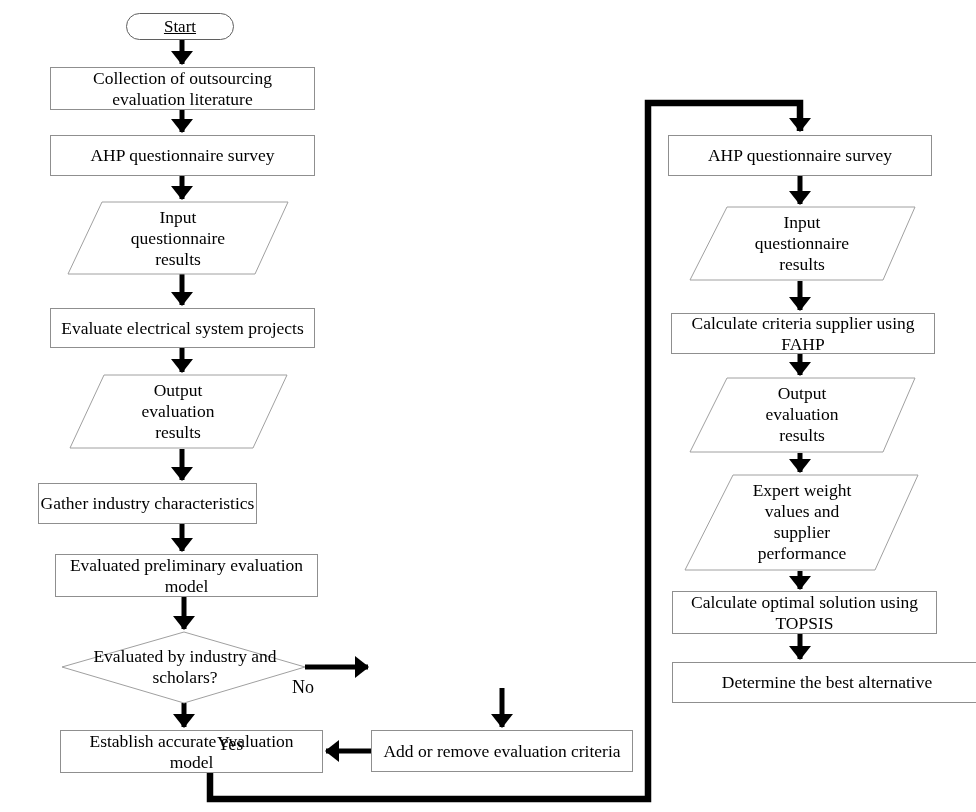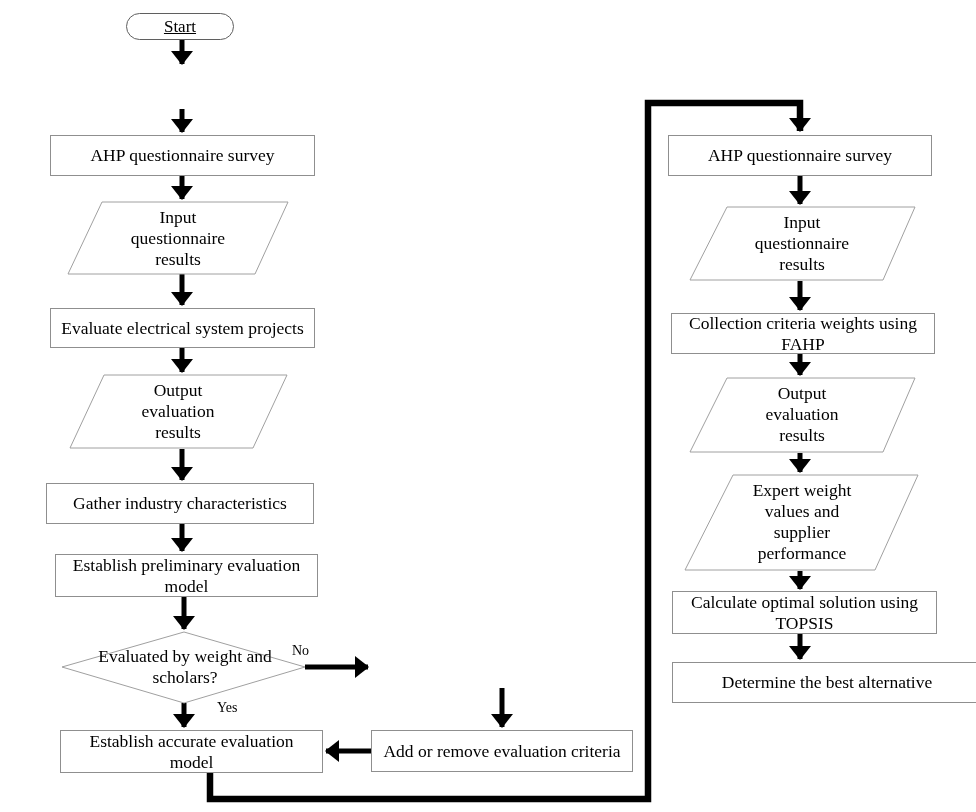--- a/index.html
+++ b/index.html
@@ -5,21 +5,21 @@
   html,body{margin:0;padding:0;background:#fff;}
   .stage{position:relative;width:976px;height:812px;background:#ffffff;overflow:hidden;
          font-family:"Liberation Serif","DejaVu Serif",serif;color:#000;}
   .wires{position:absolute;left:0;top:0;}
   .node{position:absolute;display:flex;align-items:center;justify-content:center;
         text-align:center;font-size:17.5px;line-height:21px;box-sizing:border-box;}
   .rect{border:1px solid #8f8f8f;background:#fff;}
   .oval{border:1.4px solid #5f5f5f;border-radius:14px;background:#fff;font-size:17px;text-decoration:underline;}
   .ghost{background:transparent;border:none;}
   .lbl{white-space:pre-line;}
-  .edge-label{position:absolute;font-size:14px;line-height:18px;}
+  .edge-label{position:absolute;font-size:18px;line-height:18px;margin-top:36px;}
 </style>
 </head>
 <body>
 
 <div class="stage">
 
   <svg class="wires" width="976" height="812" viewBox="0 0 976 812">
     <defs>
       <marker id="ah" markerUnits="userSpaceOnUse" markerWidth="15" markerHeight="23" refX="13" refY="11" orient="auto">
         <path d="M0,0 L14,11 L0,22 Z" fill="#000"></path>
@@ -53,20 +53,24 @@
     <polygon points="62,667 184,632 305,667 184,703" fill="#fff" stroke="#a0a0a0" stroke-width="1"></polygon>
     <polygon points="727,207 915,207 883,280 690,280" fill="#fff" stroke="#a0a0a0" stroke-width="1"></polygon>
     <polygon points="727,378 915,378 883,452 690,452" fill="#fff" stroke="#a0a0a0" stroke-width="1"></polygon>
     <polygon points="733,475 918,475 875,570 685,570" fill="#fff" stroke="#a0a0a0" stroke-width="1"></polygon>
   </svg>
 
   <div class="node oval" style="left:126px;top:13px;width:108px;height:27px">
     <span class="lbl">Start</span>
   </div>
 
+  <div class="node rect" style="left:50px;top:67px;width:265px;height:43px">
+    <span class="lbl">Collection of outsourcing
+evaluation literature</span>
+  </div>
 
   <div class="node rect" style="left:50px;top:135px;width:265px;height:41px">
     <span class="lbl">AHP questionnaire survey</span>
   </div>
 
   <div class="node ghost" style="left:93px;top:205px;width:170px;height:66px">
     <span class="lbl">Input
 questionnaire
 results</span>
   </div>
@@ -74,31 +78,31 @@
   <div class="node rect" style="left:50px;top:308px;width:265px;height:40px">
     <span class="lbl">Evaluate electrical system projects</span>
   </div>
 
   <div class="node ghost" style="left:93px;top:378px;width:170px;height:66px">
     <span class="lbl">Output
 evaluation
 results</span>
   </div>
 
-  <div class="node rect" style="left:46px;top:483px;width:268px;height:41px">
+  <div class="node rect" style="left:38px;top:483px;width:219px;height:41px">
     <span class="lbl">Gather industry characteristics</span>
   </div>
 
   <div class="node rect" style="left:55px;top:554px;width:263px;height:43px">
-    <span class="lbl">Establish preliminary evaluation
+    <span class="lbl">Evaluated preliminary evaluation
 model</span>
   </div>
 
   <div class="node ghost" style="left:90px;top:635px;width:190px;height:64px">
-    <span class="lbl">Evaluated by weight and
+    <span class="lbl">Evaluated by industry and
 scholars?</span>
   </div>
 
   <div class="node rect" style="left:60px;top:730px;width:263px;height:43px">
     <span class="lbl">Establish accurate evaluation
 model</span>
   </div>
 
 
   <div class="node rect" style="left:371px;top:730px;width:262px;height:42px">
@@ -109,21 +113,21 @@
     <span class="lbl">AHP questionnaire survey</span>
   </div>
 
   <div class="node ghost" style="left:722px;top:210px;width:160px;height:66px">
     <span class="lbl">Input
 questionnaire
 results</span>
   </div>
 
   <div class="node rect" style="left:671px;top:313px;width:264px;height:41px">
-    <span class="lbl">Collection criteria weights using
+    <span class="lbl">Calculate criteria supplier using
 FAHP</span>
   </div>
 
   <div class="node ghost" style="left:722px;top:381px;width:160px;height:66px">
     <span class="lbl">Output
 evaluation
 results</span>
   </div>
 
   <div class="node ghost" style="left:722px;top:478px;width:160px;height:88px">

